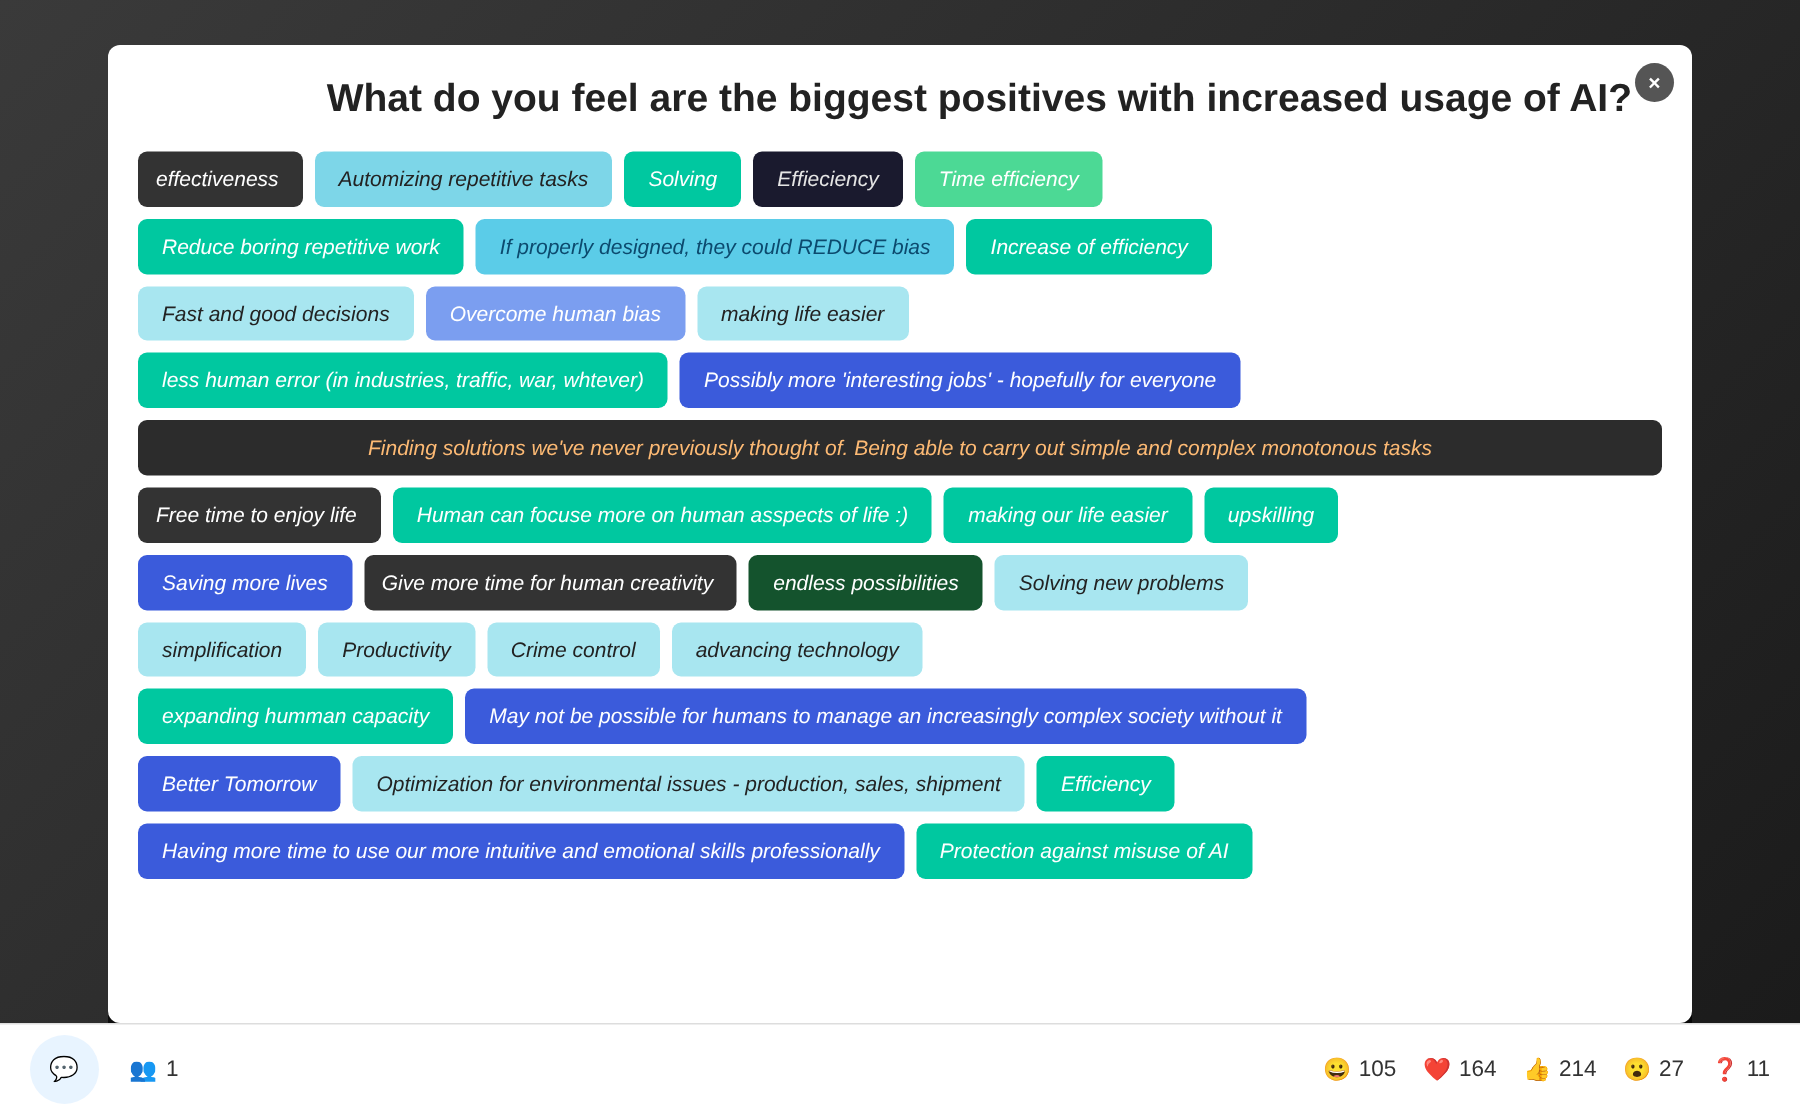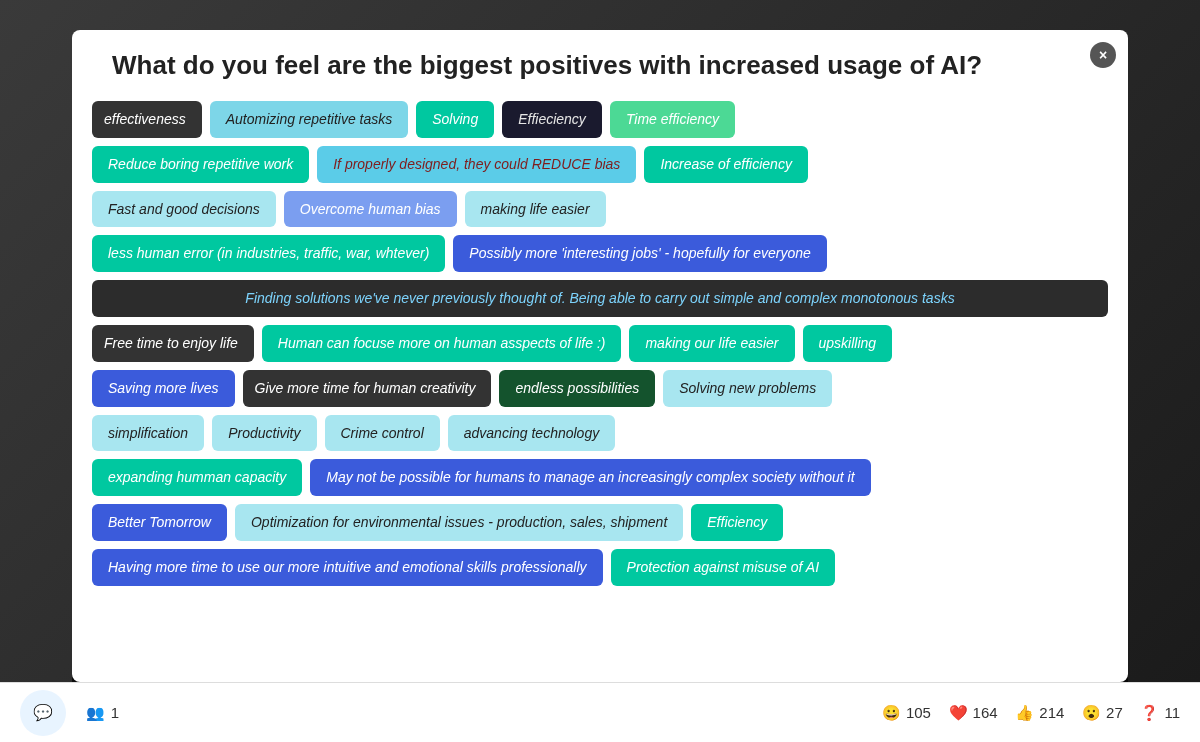--- a/index.html
+++ b/index.html
@@ -29,21 +29,21 @@
       background: white;
       border-radius: 8px;
       overflow: hidden;
       display: flex;
       flex-direction: column;
     }
 
     .modal-header {
       position: relative;
       padding: 20px 40px 10px;
-      text-align: left;
+      text-align: right;
     }
 
     .modal-title {
       font-size: 26px;
       font-weight: bold;
       color: #222;
     }
 
     .close-btn {
       position: absolute;
@@ -89,24 +89,24 @@
       text-align: center;
       line-height: 1.2;
     }
 
     .tag.dark-gray { background: #333; color: white; padding-left: 12px; }
     .tag.light-blue { background: #7dd6e8; color: #222; }
     .tag.teal { background: #00c8a0; color: white; }
     .tag.dark { background: #1a1a2e; color: #e5e5e5; }
     .tag.blue { background: #3b5bdb; color: white; }
     .tag.green { background: #4cd995; color: white; }
-    .tag.cyan { background: #5bcce8; color: #7f1d1d; text-align: right; }
+    .tag.cyan { background: #5bcce8; color: #0c4a6e; text-align: right; }
     .tag.light-cyan { background: #a8e6f0; color: #222; text-align: right; }
     .tag.purple-blue { background: #7b9ef0; color: white; }
-    .tag.dark-charcoal { background: #2c2c2c; color: #7dd3fc; }
+    .tag.dark-charcoal { background: #2c2c2c; color: #fdba74; }
     .tag.medium-teal { background: #14532d; color: white; }
 
     
     .bottom-bar {
       position: absolute;
       bottom: 0;
       left: 0;
       right: 0;
       height: 60px;
       background: white;

